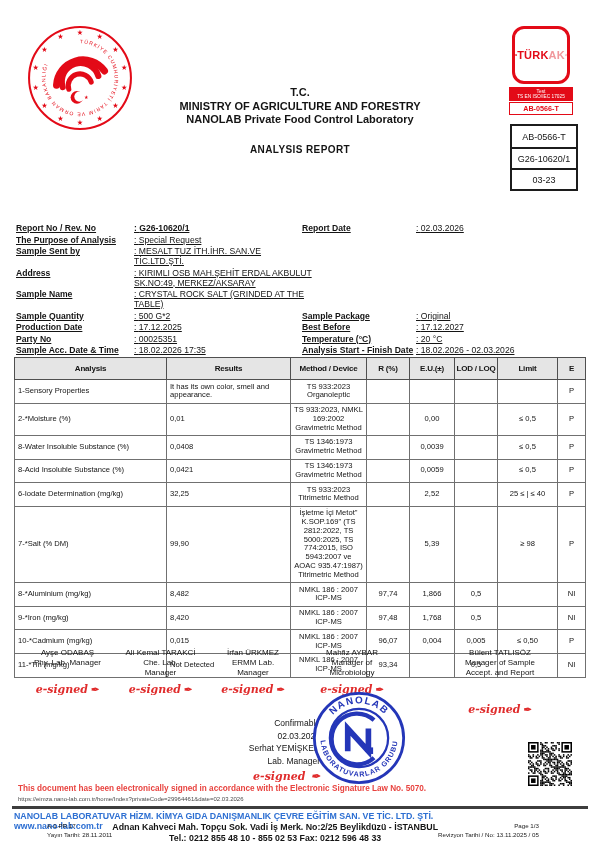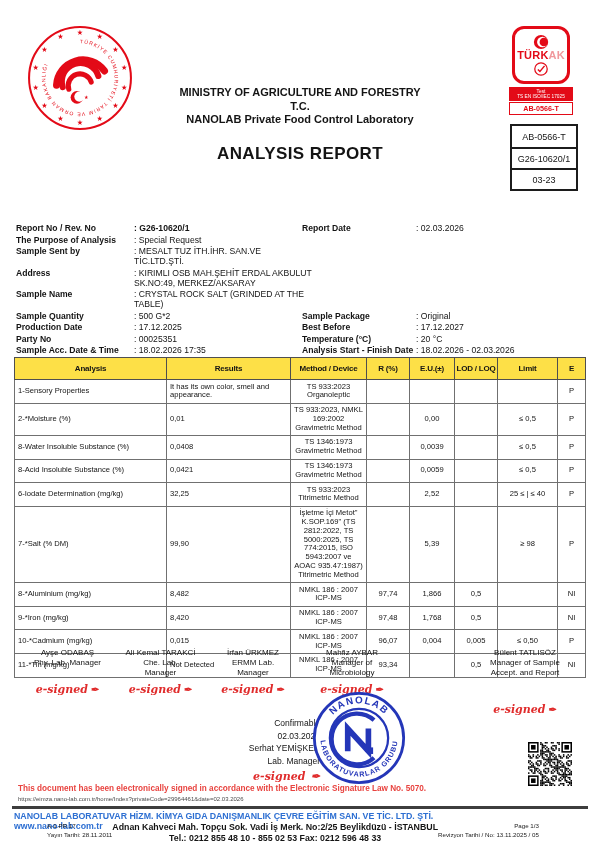--- a/index.html
+++ b/index.html
@@ -5,51 +5,51 @@
   html,body{margin:0;padding:0;background:#e9e9e9;}
   .page{position:relative;width:600px;height:849px;background:#fff;margin:0 auto;
         font-family:"Liberation Sans",sans-serif;color:#141414;overflow:hidden;}
   [data-name]{box-sizing:border-box;}
 
   
   .ministry-logo{position:absolute;left:26px;top:24px;width:108px;height:108px;}
   .header-text{position:absolute;left:120px;right:120px;top:86px;text-align:center;
                font-weight:bold;font-size:11px;line-height:13.5px;}
   .report-title{position:absolute;left:0;right:0;top:144px;text-align:center;
-                font-weight:bold;font-size:17px;letter-spacing:.4px;}
+                font-weight:bold;font-size:10px;letter-spacing:.4px;}
 
   .turkak{position:absolute;left:508px;top:26px;width:66px;display:flex;flex-direction:column;align-items:center;}
   .tk-badge{width:58px;height:58px;border:3px solid #e30a17;border-radius:12px;display:flex;
-            flex-direction:column;align-items:center;justify-content:center;background:#fff;}
+            flex-direction:row;align-items:center;justify-content:center;background:#fff;}
   .tk-brand{font-size:11px;font-weight:bold;line-height:11px;letter-spacing:.2px;}
   .tk-turk{color:#e30a17;}
   .tk-ak{color:#f0989c;}
   .tk-band{margin-top:3px;width:64px;background:#e30a17;color:#fff;text-align:center;
            font-size:4.8px;line-height:5.6px;padding:1.5px 0;}
   .tk-abbox{margin-top:1px;width:64px;border:1.5px solid #e30a17;color:#e30a17;background:#fff;
             font-weight:bold;font-size:7.2px;text-align:center;padding:1px 0;}
 
   .acc-box{position:absolute;left:510px;top:124px;width:68px;border:2px solid #1c1c1c;background:#fff;}
   .acc-cell{height:21px;display:flex;align-items:center;justify-content:center;
             font-size:9px;border-top:2px solid #1c1c1c;}
   .acc-cell:first-child{border-top:none;}
 
   
   .report-info{position:absolute;left:16px;right:12px;top:223px;font-size:8.6px;line-height:10px;}
-  .info-row{display:grid;grid-template-columns:118px 168px 114px auto;margin-bottom:1.5px;}
+  .info-row{display:grid;grid-template-columns:118px 168px 114px auto;margin-bottom:1.5px;text-decoration:underline;}
   .info-label{font-weight:bold;}
   .info-value{white-space:pre-line;}
   .info-value::before{content:": ";}
   .info-value.bold{font-weight:bold;}
   .info-value.span3{grid-column:2 / span 3;}
 
   
   .analysis-table{position:absolute;left:14px;top:357px;width:572px;border-collapse:collapse;
                   table-layout:fixed;border:1.5px solid #3c3c3c;}
-  .analysis-table th{background:#fde047;border:1px solid #4f4f4f;font-size:8px;font-weight:bold;
+  .analysis-table th{background:#e5e5e5;border:1px solid #4f4f4f;font-size:8px;font-weight:bold;
                      padding:6px 1px;text-align:center;letter-spacing:-.2px;}
   .analysis-table td{border:1px solid #707070;font-size:7.6px;line-height:8.8px;
                      padding:2.5px 3px;vertical-align:middle;text-align:center;}
   .analysis-table td.c0,.analysis-table td.c1{text-align:left;}
   .analysis-table td.c2{white-space:pre-line;}
 
   
   .signatures{position:absolute;left:0;top:648px;width:600px;height:80px;}
   .sig-block{position:absolute;text-align:center;font-size:8px;line-height:10px;}
   .sig-title{white-space:pre-line;}
@@ -113,22 +113,22 @@
       <path d="M42,64 A11,11 0 0 1 64,57" stroke-width="5"></path>
     </g>
     <g data-name="crescent-icon">
       <circle cx="50" cy="72" r="6.2" fill="#e30a17"></circle>
       <circle cx="52.4" cy="71.2" r="5" fill="#ffffff"></circle>
       <text x="57" y="74" font-size="5" fill="#e30a17">★</text>
     </g>
   </svg>
 
   <div class="header-text" data-name="document-header">
+    <div data-name="header-tc">T.C.</div>
     <div data-name="header-ministry">MINISTRY OF AGRICULTURE AND FORESTRY</div>
-    <div data-name="header-tc">T.C.</div>
     <div data-name="header-laboratory">NANOLAB Private Food Control Laboratory</div>
   </div>
   <div class="report-title" data-name="report-title">ANALYSIS REPORT</div>
 
   <div class="turkak" data-name="turkak-accreditation-mark">
     <div class="tk-badge" data-name="turkak-badge">
       <svg width="16" height="16" viewBox="0 0 18 18" data-name="crescent-star-icon">
         <circle cx="9" cy="9" r="8" fill="#e30a17"></circle>
         <circle cx="10.6" cy="9" r="6" fill="#ffffff"></circle>
         <circle cx="12.2" cy="9" r="4.8" fill="#e30a17"></circle>
@@ -358,21 +358,21 @@
         <div class="sig-title" data-name="signatory-title">ERMM Lab.
 Manager</div>
         <div class="esigned" data-name="e-signed-mark"><span data-name="e-signed-label">e-signed</span><span class="pen-icon" data-name="pen-icon">✒</span></div>
       </div>
       <div class="sig-block" data-name="signature-block" style="left: 297px; width: 110px;">
         <div class="sig-name" data-name="signatory-name">Mahfiz AYBAR</div>
         <div class="sig-title" data-name="signatory-title">Manager of
 Microbiology</div>
         <div class="esigned" data-name="e-signed-mark"><span data-name="e-signed-label">e-signed</span><span class="pen-icon" data-name="pen-icon">✒</span></div>
       </div>
-      <div class="sig-block sig-right" data-name="signature-block" style="left: 455px; width: 140px; text-align: center;">
+      <div class="sig-block sig-right" data-name="signature-block" style="left: 430px; width: 140px; text-align: center;">
         <div class="sig-name" data-name="signatory-name">Bülent TATLISÖZ</div>
         <div class="sig-title" data-name="signatory-title">Manager of Sample
 Accept. and Report</div>
         <div class="esigned" data-name="e-signed-mark"><span data-name="e-signed-label">e-signed</span><span class="pen-icon" data-name="pen-icon">✒</span></div>
       </div>
     </div>
 
   <div class="confirm-block" data-name="confirmation-block">
     <div data-name="confirmable-label">Confirmable</div>
     <div data-name="confirmation-date">02.03.2026</div>

